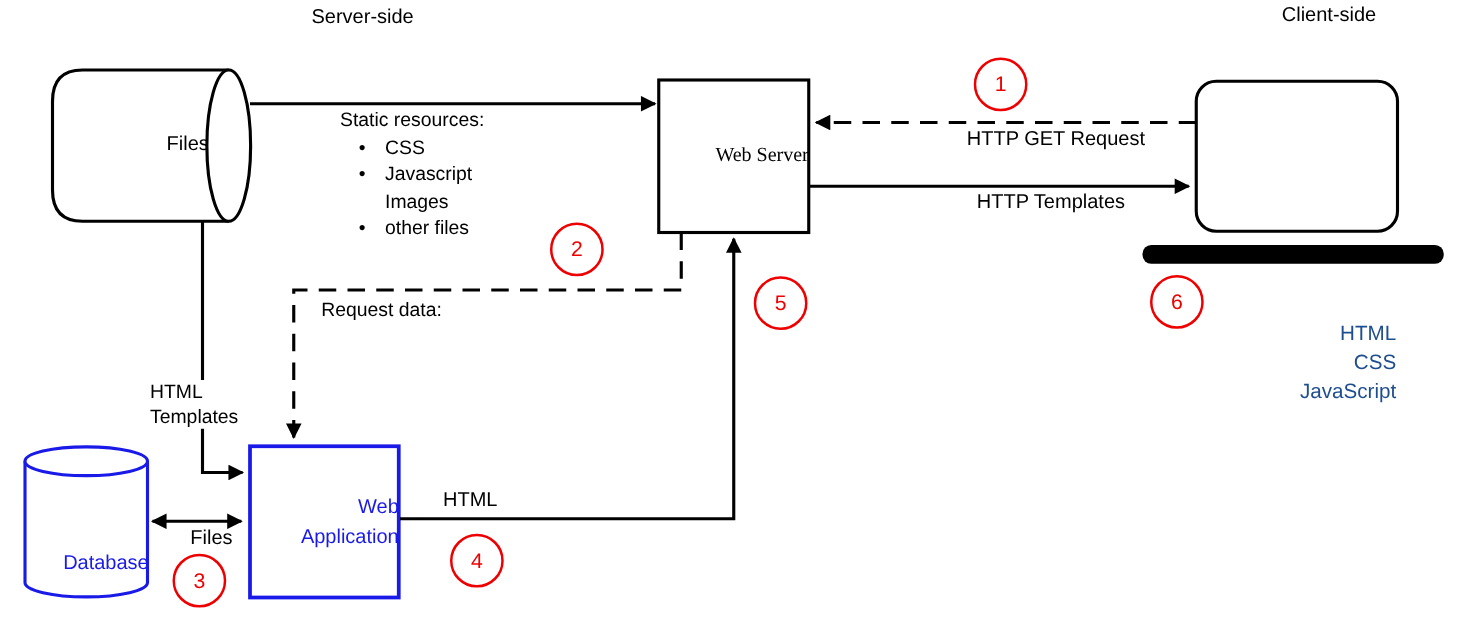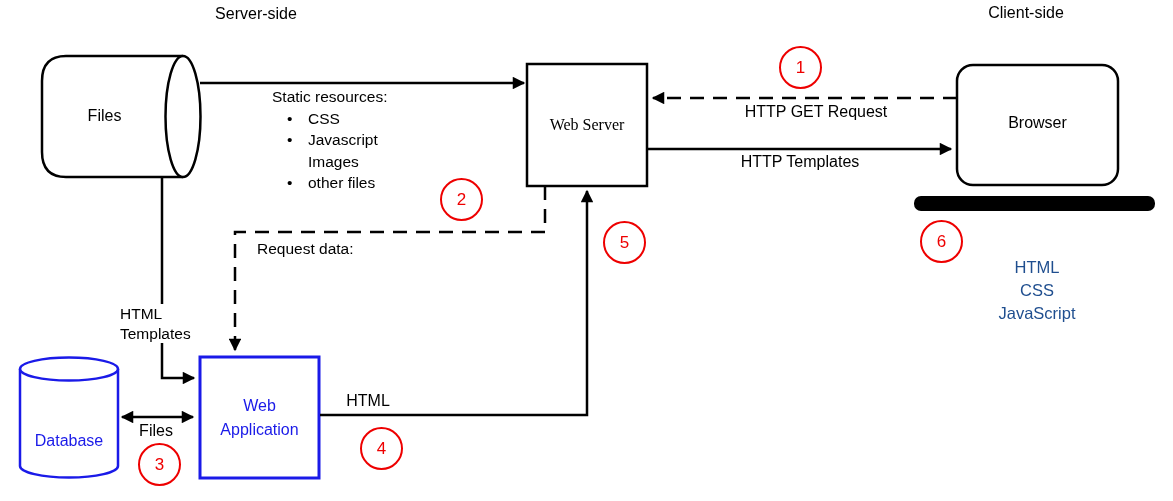--- a/index.html
+++ b/index.html
@@ -8,21 +8,21 @@
     --step-red:#ee0000;
     --line-black:#000000;
   }
   html,body{margin:0;padding:0;background:#fff;}
   #canvas{
     position:relative;width:1173px;height:501px;background:#fff;overflow:hidden;
     font-family:"Liberation Sans",sans-serif;color:#000;
   }
   #shapes{position:absolute;left:0;top:0;width:1173px;height:501px;}
   .lbl{position:absolute;white-space:nowrap;}
-  .center{text-align:center;}
+  .center{text-align:right;}
   .region-lbl{font-size:16px;}
   .node-lbl{font-size:16px;}
   .blue-text{color:var(--node-blue);}
   .navy-text{color:var(--tech-navy);}
   
   .note{position:absolute;font-size:15.5px;}
   .note-title{margin:0;}
   .note-list{margin:0;padding:0;list-style:none;}
   .note-item{position:relative;margin-left:36px;}
   .note-item.bulleted::before{content:"\2022";position:absolute;left:-21px;}
@@ -33,21 +33,21 @@
   #http-response-label{left:700px;top:153px;width:200px;font-size:16px;}
   #html-templates-label{left:118px;top:304px;font-size:15.5px;line-height:19.5px;background:#fff;padding:0 2px;}
   #data-label{left:126px;top:422px;width:60px;font-size:16px;}
   #html-label{left:338px;top:392px;width:60px;font-size:16px;}
   
   #server-side-label{left:181px;top:5px;width:150px;}
   #client-side-label{left:951px;top:4px;width:150px;}
   #files-label{left:42px;top:107px;width:125px;}
   #web-server-label{left:527px;top:116px;width:120px;font-family:Liberation Serif, serif;}
   #browser-label{left:957px;top:114px;width:161px;}
-  #database-label{left:19px;top:432px;width:100px;}
+  #database-label{left:19px;top:442px;width:100px;}
   #web-application-label{left:200px;top:394px;width:119px;line-height:24px;}
   #client-tech-label{left:957px;top:256px;width:160px;font-size:16.5px;line-height:23px;}
   
   .step-circle{
     position:absolute;width:43px;height:43px;border-radius:50%;
     border:2.5px solid var(--step-red);color:var(--step-red);
     display:flex;align-items:center;justify-content:center;
     font-size:17px;box-sizing:border-box;background:transparent;
   }
   #step-1{left:779px;top:46px;}
@@ -103,21 +103,20 @@
     <path d="M320,415 H587 V191" fill="none" class="black-stroke" stroke-width="2.5" marker-end="url(#arrow)"></path>
 
     <path d="M122,417 H193" fill="none" class="black-stroke" stroke-width="2.5" marker-start="url(#arrow)" marker-end="url(#arrow)"></path>
   </svg>
 
   <div class="lbl region-lbl center" id="server-side-label">Server-side</div>
   <div class="lbl region-lbl center" id="client-side-label">Client-side</div>
 
   <div class="lbl node-lbl center" id="files-label">Files</div>
   <div class="lbl node-lbl center" id="web-server-label">Web Server</div>
-  <div class="lbl node-lbl center" id="browser-label">Browser</div>
   <div class="lbl node-lbl center blue-text" id="database-label">Database</div>
   <div class="lbl node-lbl center blue-text" id="web-application-label">
     <div>Web</div>
     <div>Application</div>
   </div>
 
   <div class="note" id="static-resources-note">
     <p class="note-title">Static resources:</p>
     <ul class="note-list">
       <li class="note-item bulleted">CSS</li>

